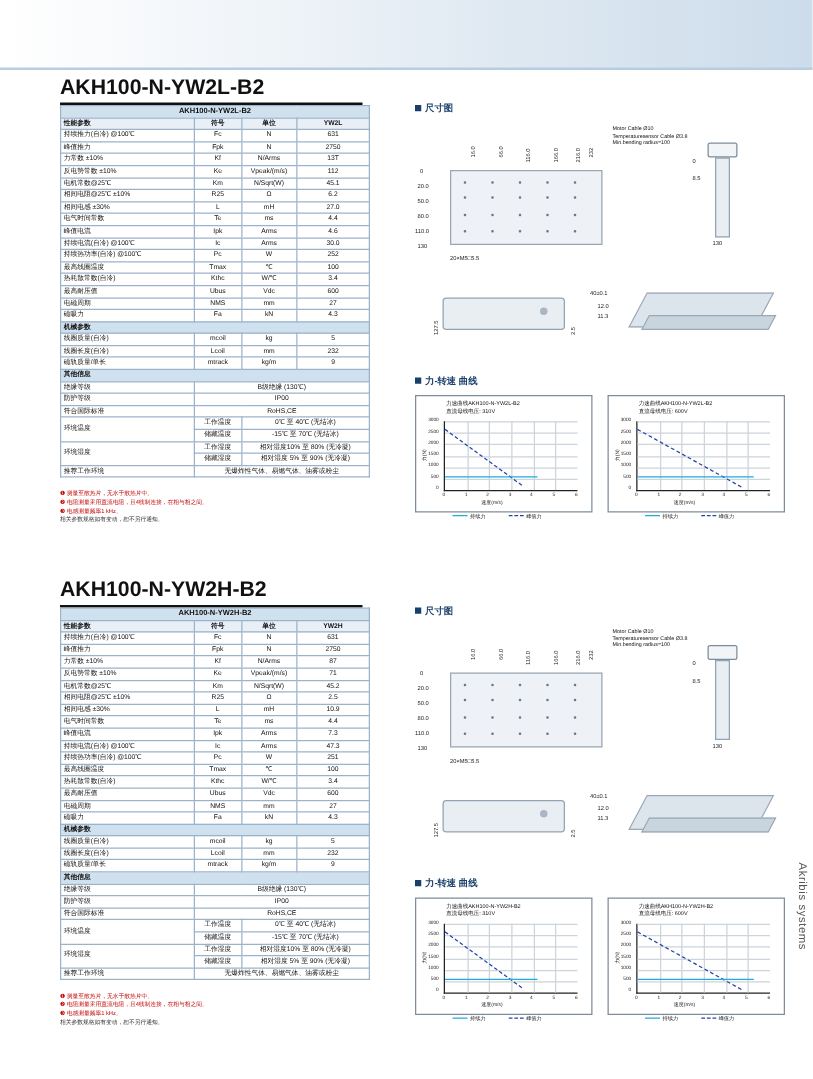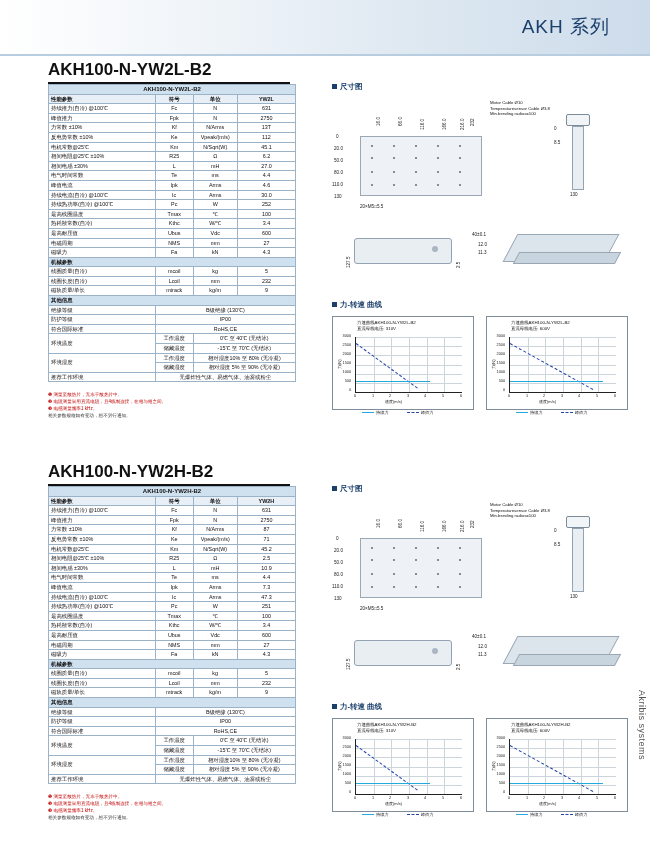--- a/index.html
+++ b/index.html
@@ -61,21 +61,20 @@
   .solid-line{position:absolute;height:0;border-top:0.8px solid #22aadd;}
   .lg-dash{display:inline-block;width:12px;border-top:0.8px dashed #2244aa;vertical-align:middle;margin-right:2px;}
   .lg-sol{display:inline-block;width:12px;border-top:0.8px solid #22aadd;vertical-align:middle;margin-right:2px;}
 </style>
 </head>
 <body>
 
 <div class="page">
 
   <div class="hdr"></div>
-  <div class="hdr-title">AKH 系列</div>
   <div class="hdr-rule"></div>
   <div class="side-brand">Akribis systems</div>
 
   <div class="sec" style="top:60px;">
     <div class="sec-title">AKH100-N-YW2L-B2</div>
     <div class="sec-underline"></div>
   </div>
 
   <table class="tbl" style="top:84px;">
     <tbody>

